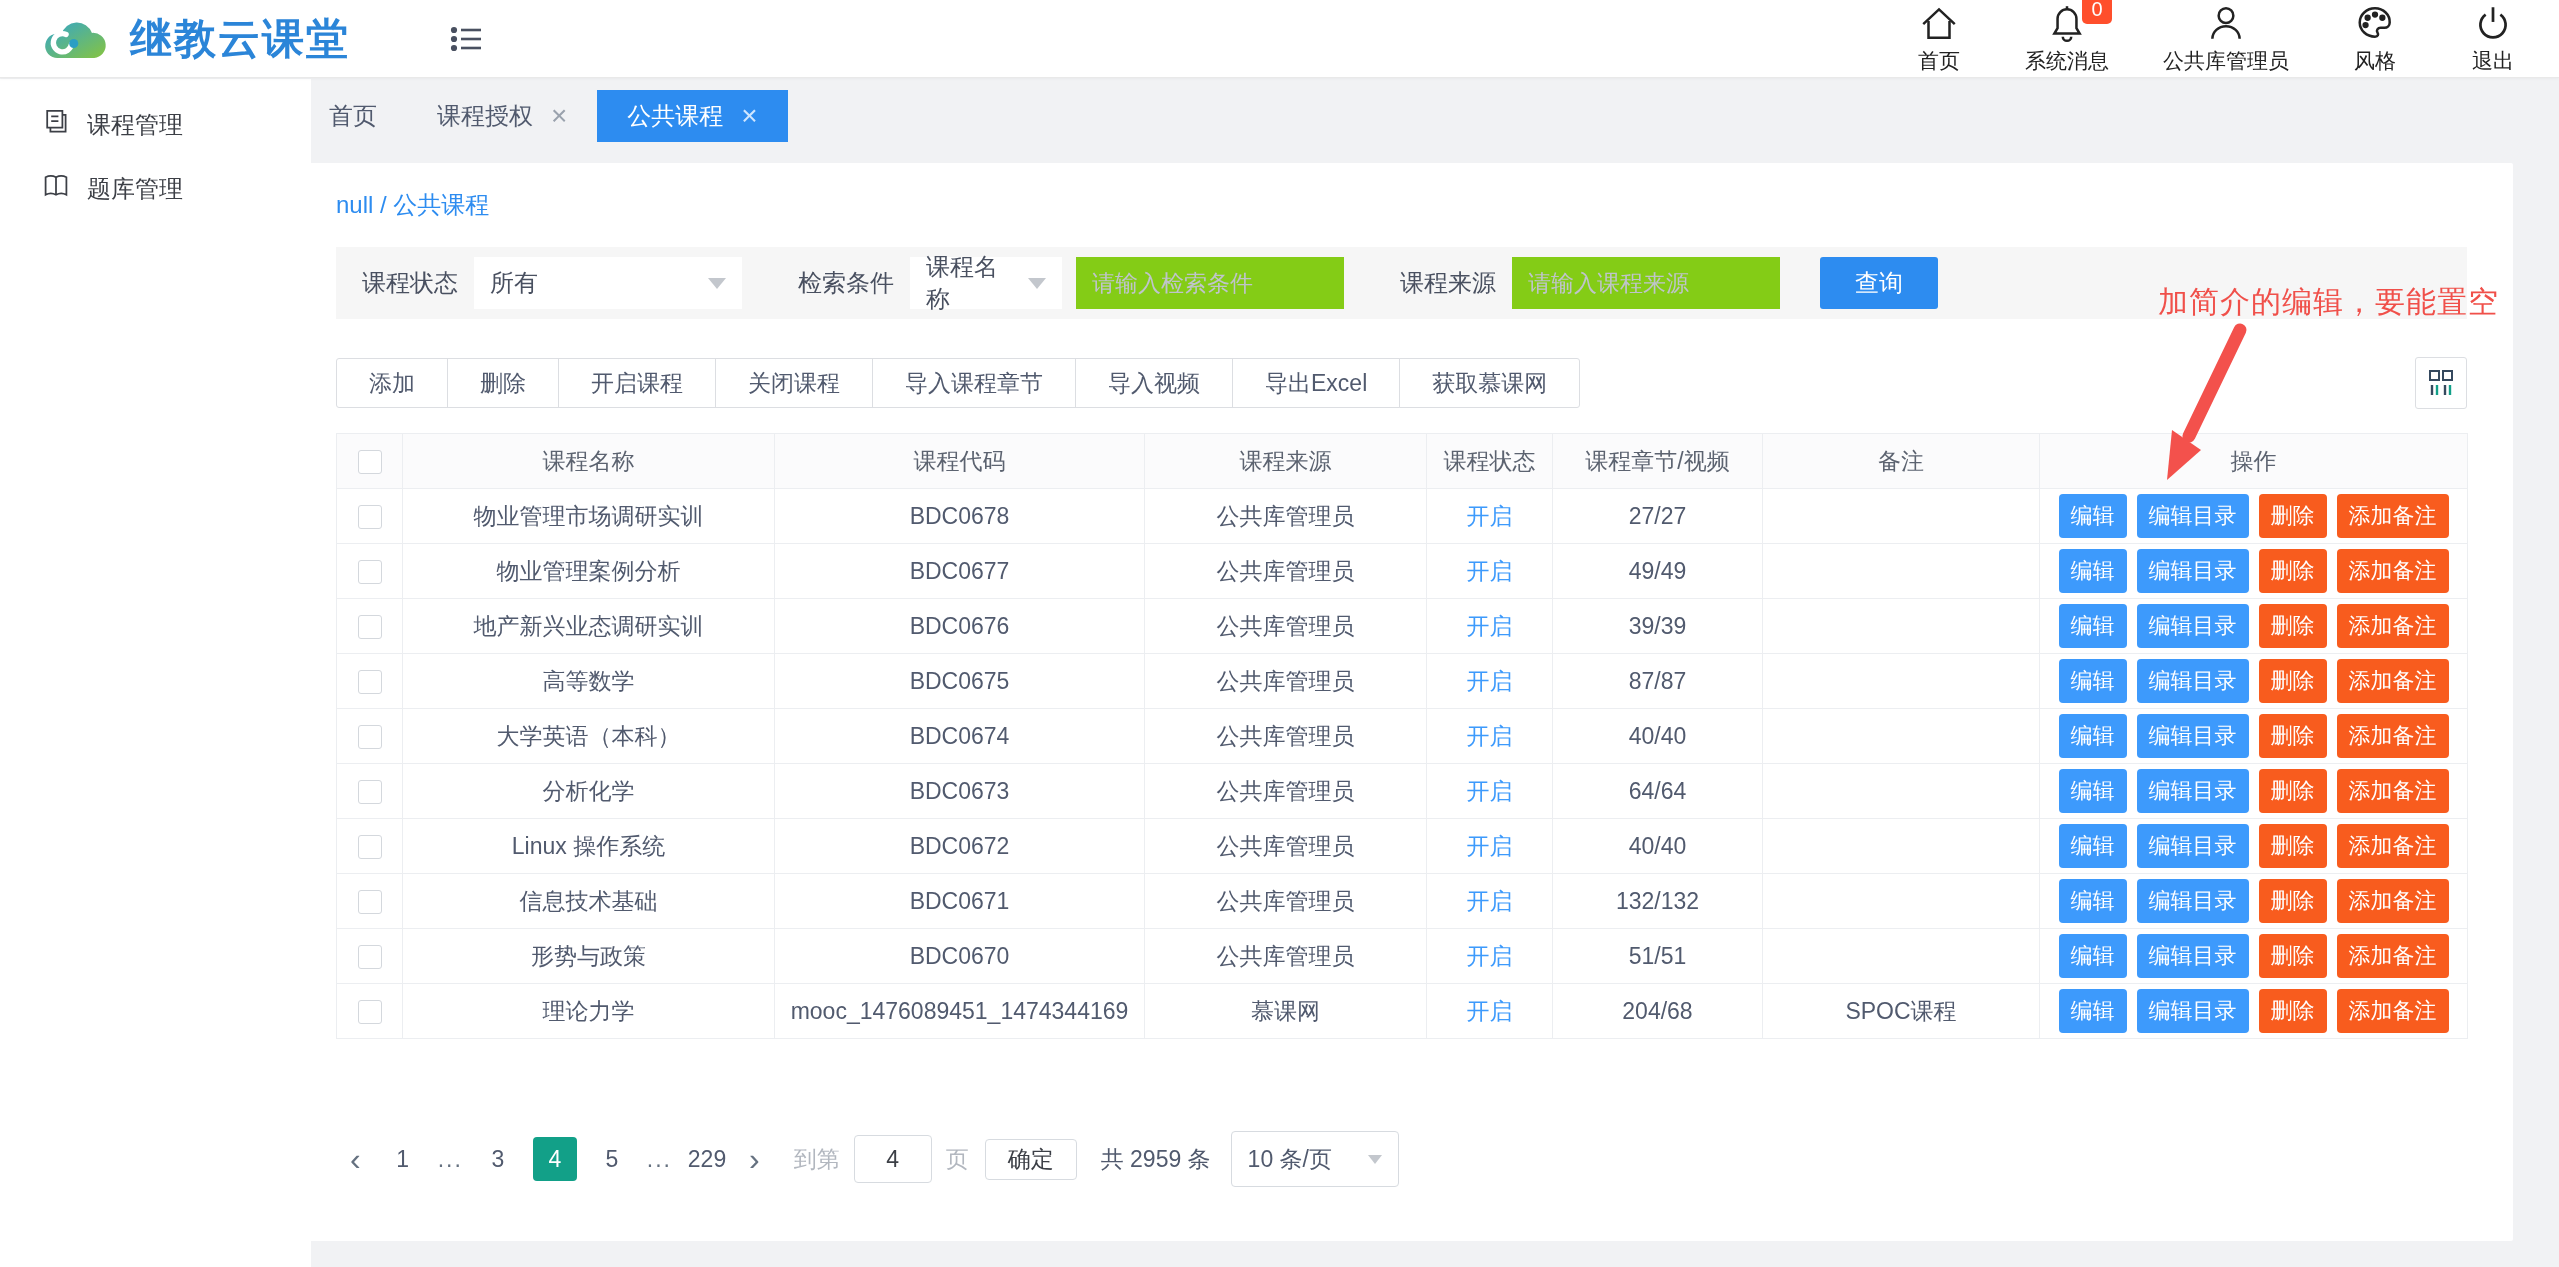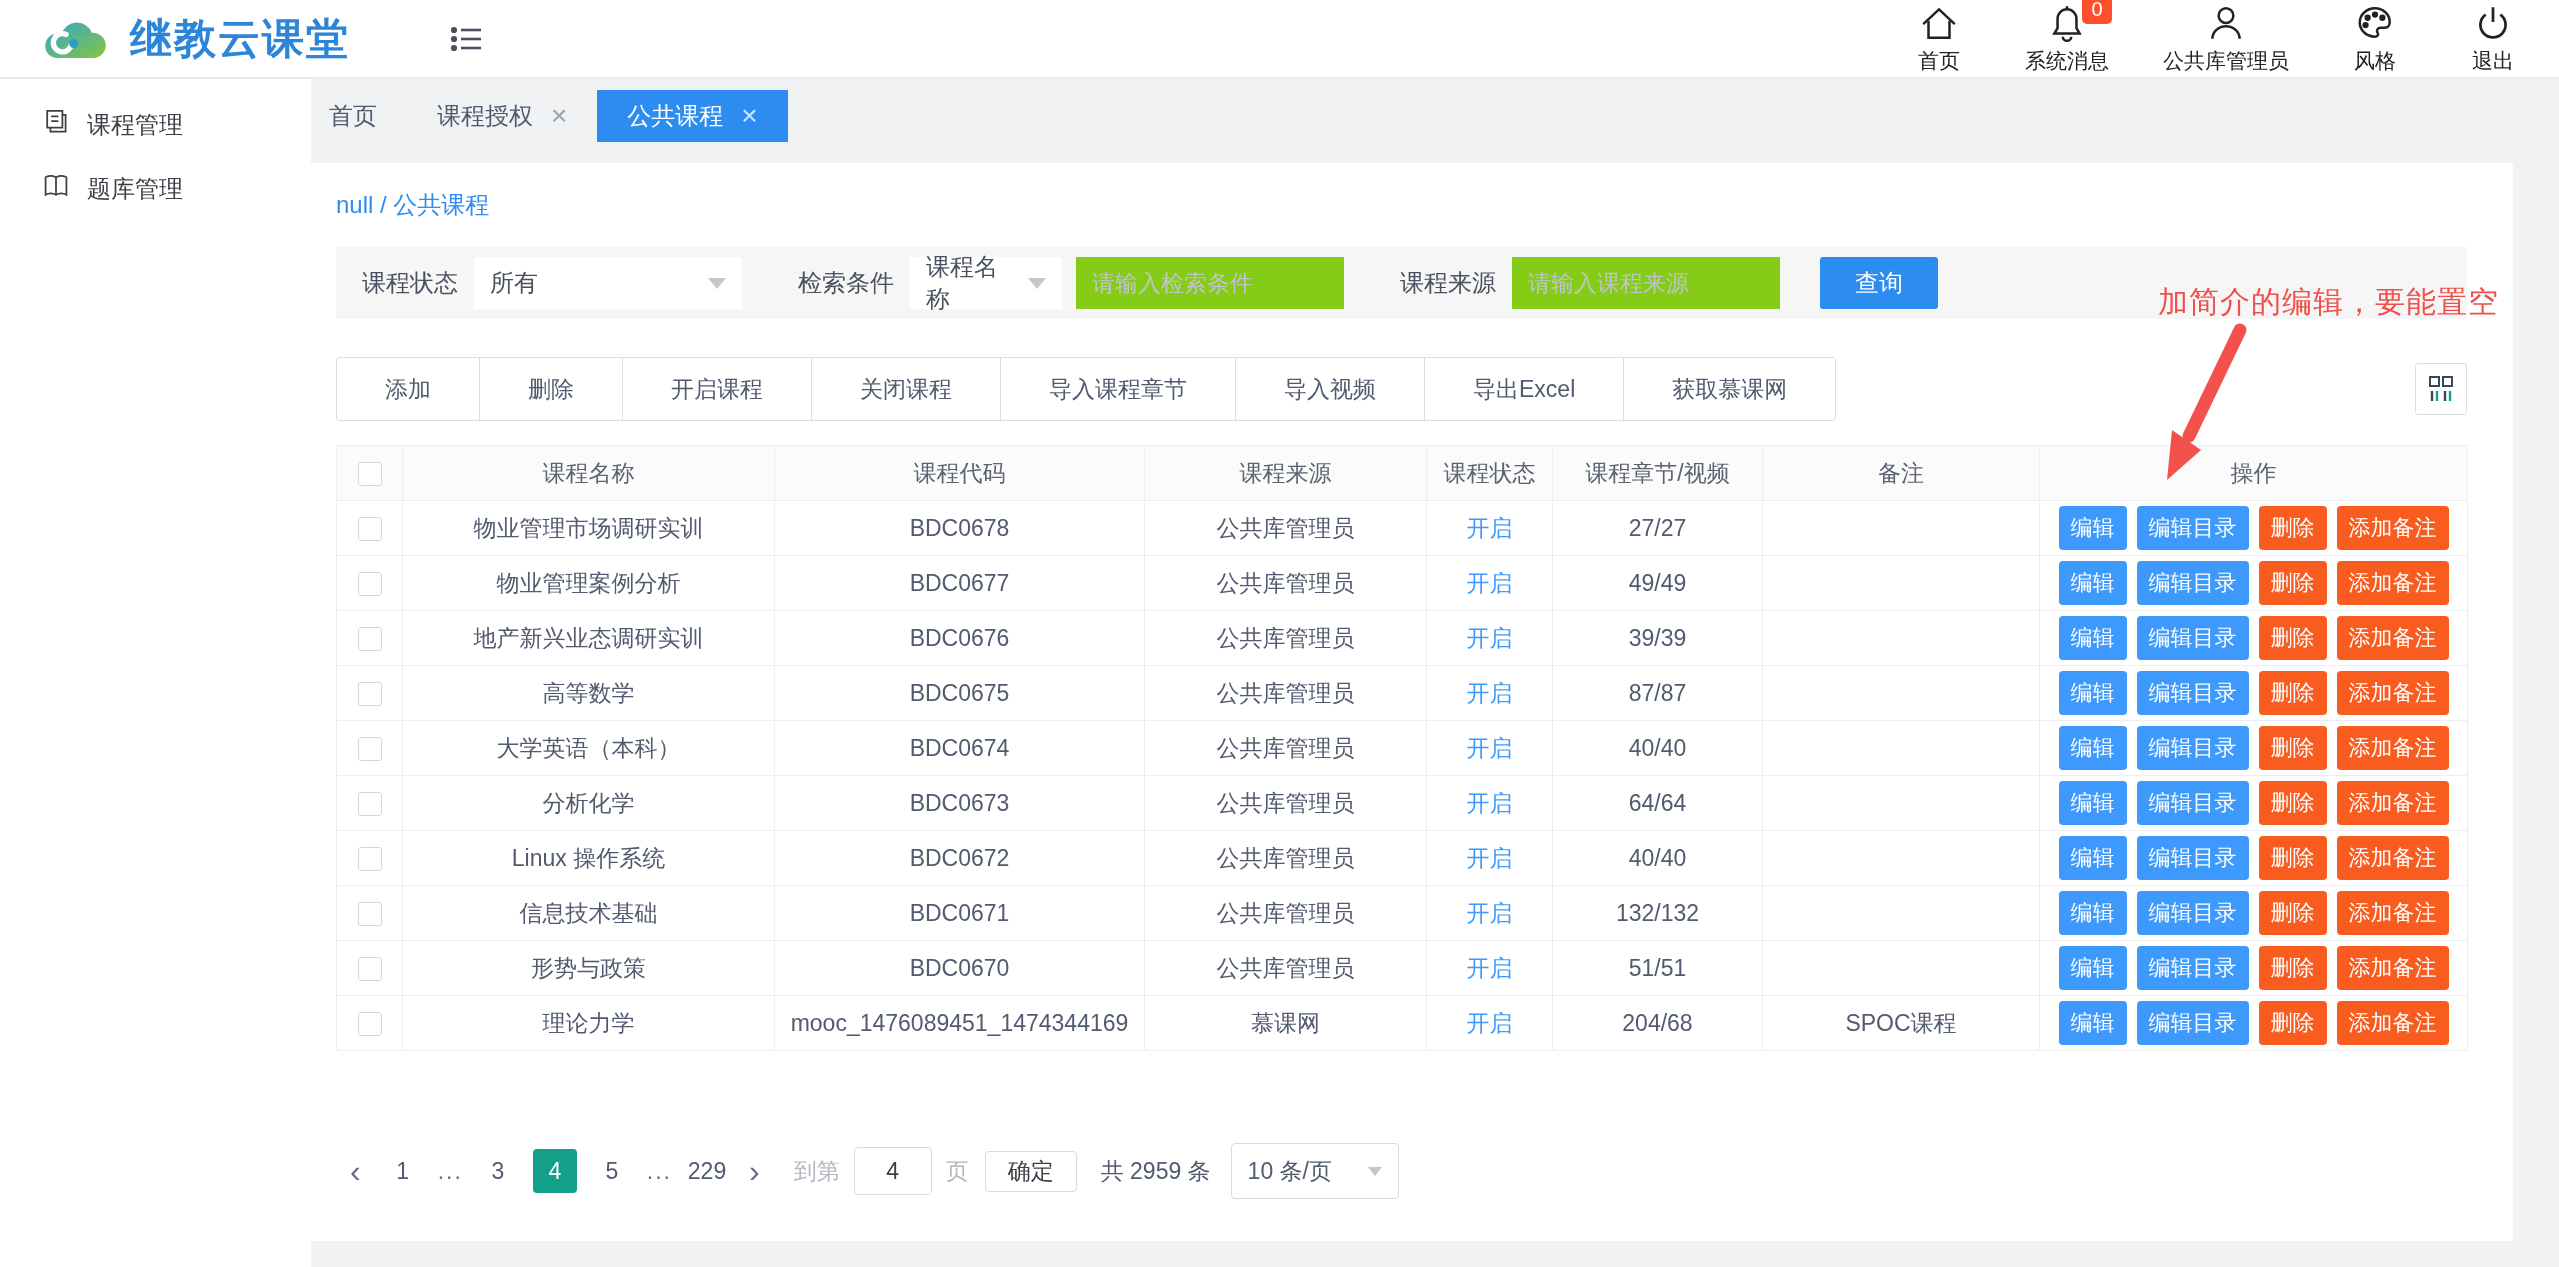--- a/index.html
+++ b/index.html
@@ -55,21 +55,21 @@
     color:#495060; font-family:inherit; outline:none; }
   .f-input::placeholder { color:#bfc4cb; }
   .gap40 { width:56px; flex:none; }
   .gap12 { width:14px; flex:none; }
   .query-btn { margin-left:40px; width:118px; height:52px; background:#2d8cf0; color:#fff; border:0;
     border-radius:3px; font-size:24px; font-family:inherit; cursor:pointer; }
 
   
   .toolbar { margin-top:38px; display:flex; align-items:center; justify-content:space-between; }
   .btn-group { display:flex; }
-  .gbtn { height:64px; padding:0 48px; background:#fff; border:1px solid #dcdee2; margin-left:-1px;
+  .gbtn { height:50px; padding:0 32px; background:#fff; border:1px solid #dcdee2; margin-left:-1px;
     font-size:23px; color:#515a6e; font-family:inherit; cursor:pointer; white-space:nowrap; }
   .gbtn:first-child { border-radius:3px 0 0 3px; margin-left:0; }
   .gbtn:last-child { border-radius:0 3px 3px 0; }
   .grid-btn { width:52px; height:52px; background:#fff; border:1px solid #dcdee2; border-radius:3px;
     display:flex; align-items:center; justify-content:center; cursor:pointer; }
 
   
   table.courses { margin-top:24px; width:100%; border-collapse:collapse; table-layout:fixed; }
   .courses th, .courses td { border:1px solid #eceef1; height:55px; text-align:center;
     font-size:23px; font-weight:400; overflow:hidden; white-space:nowrap; }

